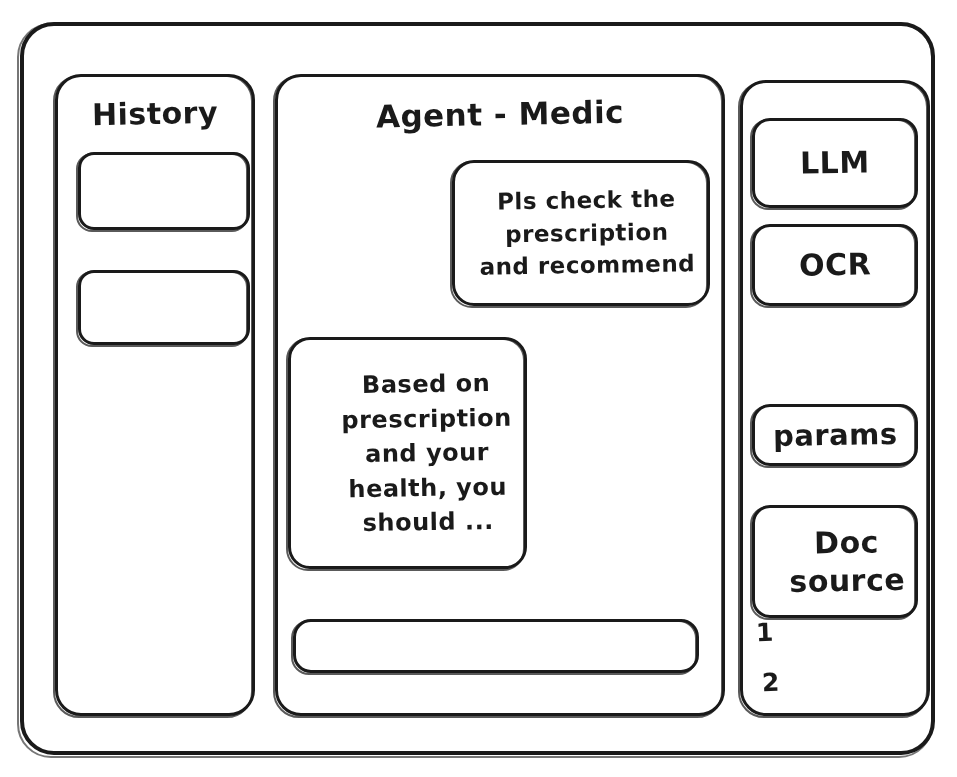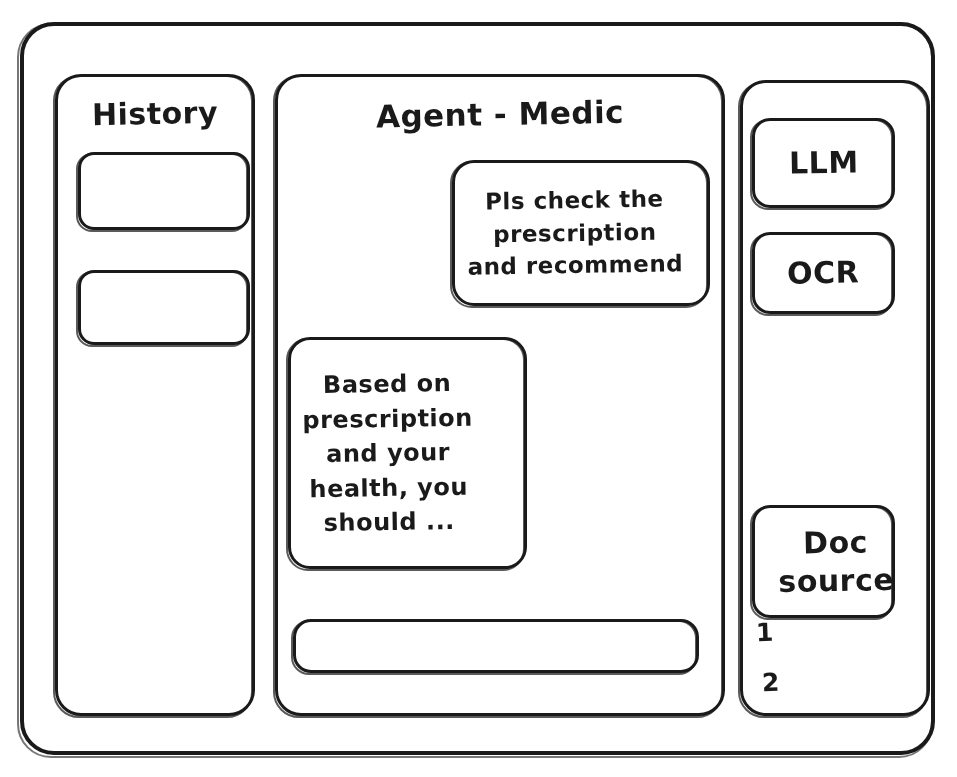--- a/index.html
+++ b/index.html
@@ -102,21 +102,21 @@
     border-width: 3px;
   }
   .hist-1 { top: 152px; height: 78px; }
   .hist-2 { top: 270px; height: 75px; }
 
   
   .bubble {
     border-radius: 22px;
     display: flex;
     align-items: center;
-    justify-content: flex-start;
+    justify-content: flex-end;
     padding: 10px 12px;
   }
   .bubble-text {
     font-size: 23px;
     line-height: 1.42;
     text-align: center;
     font-weight: 600;
     transform: rotate(-0.9deg);
     white-space: pre-line;
   }
@@ -141,35 +141,35 @@
     width: 406px;
     height: 54px;
     border-radius: 18px;
     border-width: 3px;
   }
 
   
   .tool-card {
     border-radius: 18px;
     left: 752px;
-    width: 143px;
+    width: 166px;
     display: flex;
     align-items: center;
     justify-content: center;
   }
   .tool-label {
     font-size: 30px;
     font-weight: 600;
     text-align: center;
     line-height: 1.25;
     transform: rotate(-1deg);
     white-space: pre-line;
   }
   .tool-llm    { top: 118px; height: 90px; }
-  .tool-ocr    { top: 232px; height: 82px; }
+  .tool-ocr    { top: 224px; height: 82px; }
   .tool-params { top: 404px; height: 62px; }
   .tool-params .tool-label { font-size: 29px; }
   .tool-doc    { top: 505px; height: 113px; padding-left: 24px; }
 
   
   .doc-item {
     position: absolute;
     font-size: 25px;
     font-weight: 600;
     transform: rotate(-2deg);
@@ -211,20 +211,23 @@
   <div class="sketchbox panel panel-tools"></div>
 
   <div class="sketchbox tool-card tool-llm">
     <span class="tool-label hand">LLM</span>
   </div>
 
   <div class="sketchbox tool-card tool-ocr">
     <span class="tool-label hand">OCR</span>
   </div>
 
+  <div class="sketchbox tool-card tool-params">
+    <span class="tool-label hand">params</span>
+  </div>
 
   <div class="sketchbox tool-card tool-doc">
     <span class="tool-label hand">Doc
 source</span>
   </div>
 
   <div class="doc-item hand doc-1">1</div>
   <div class="doc-item hand doc-2">2</div>
 
 </div>

